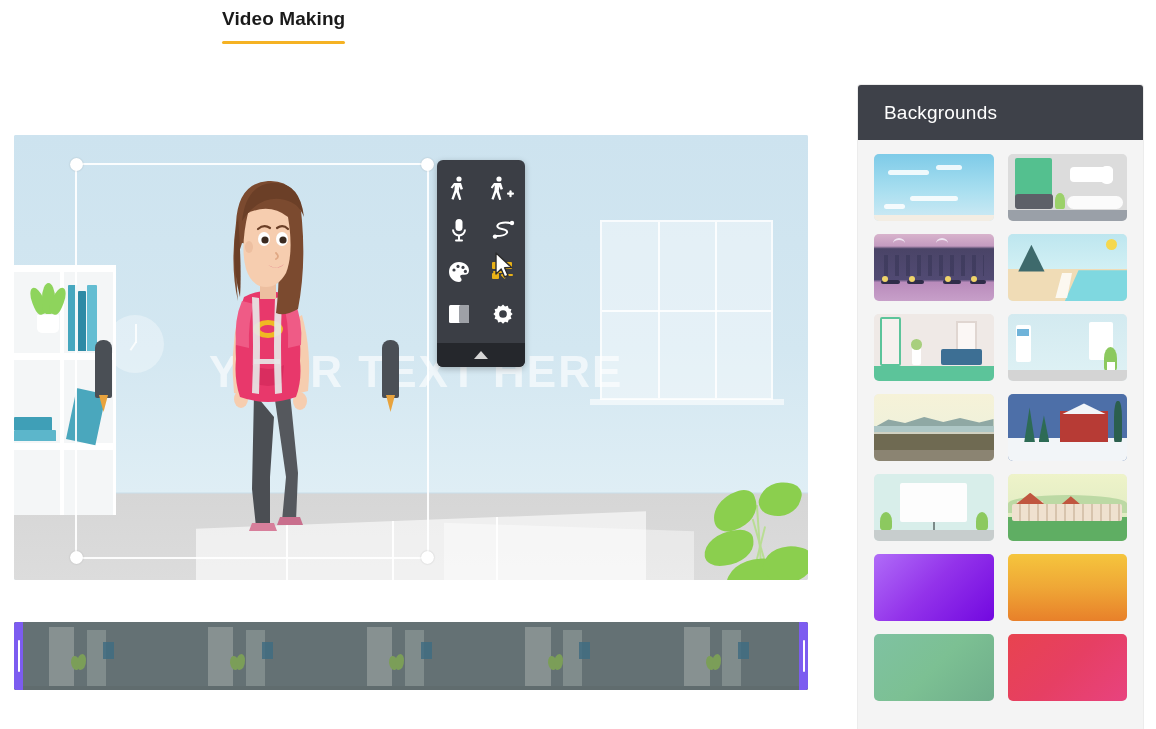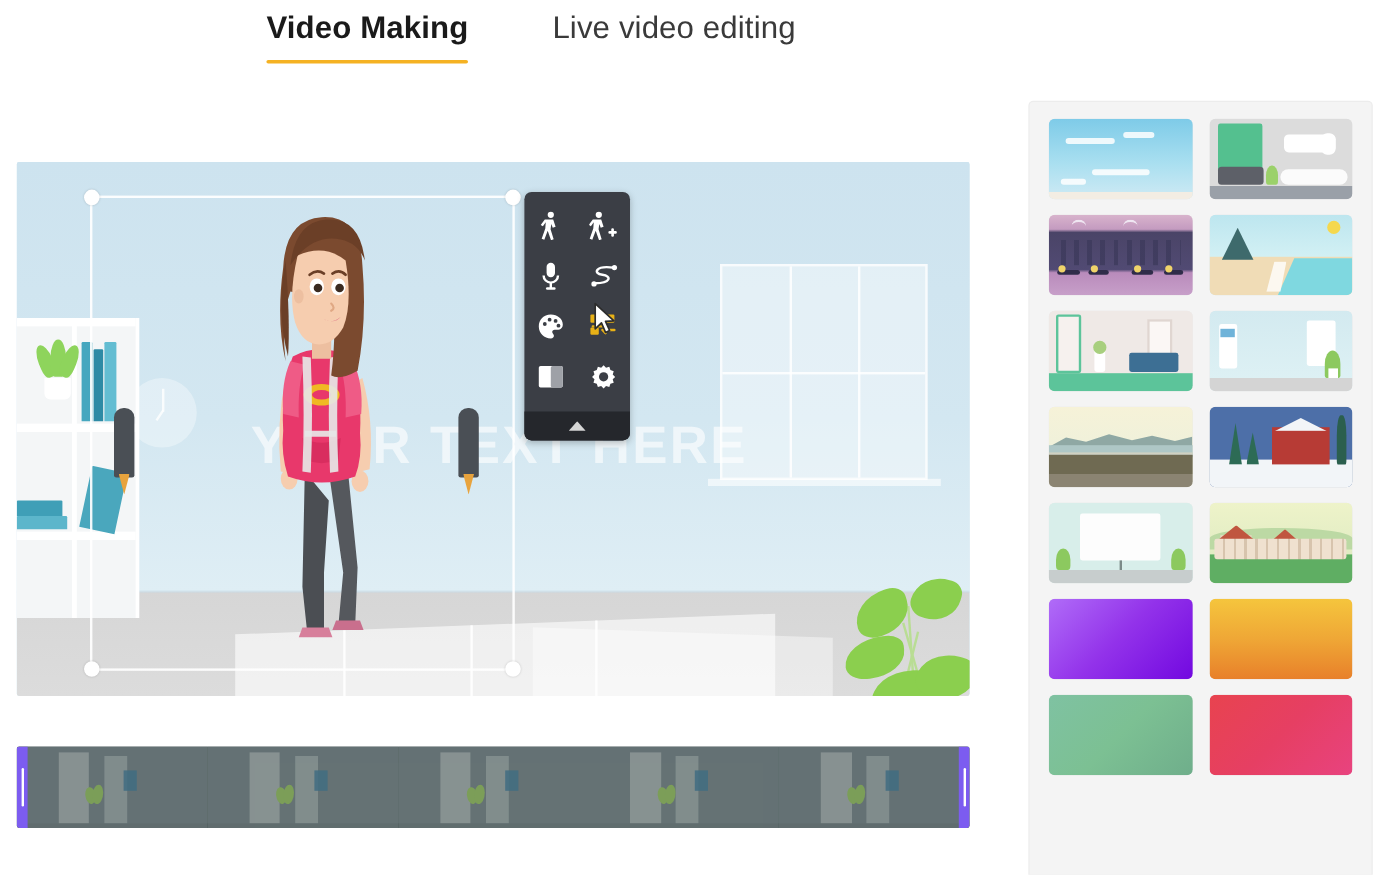--- a/index.html
+++ b/index.html
@@ -11,21 +11,21 @@
   }
   #root { position: relative; width: 1156px; height: 729px; background:#fff; }
 
   
   .tabbar {
     position: absolute; left: 0; top: 0; width: 1156px; height: 58px;
     display: flex; align-items: flex-start; padding-left: 222px; gap: 0;
   }
   .tab {
     position: relative; padding: 8px 0 14px 0; margin-right: 70px;
-    font-size: 26px; color: #3a3a3a; cursor: pointer; white-space: nowrap;
+    font-size: 19px; color: #3a3a3a; cursor: pointer; white-space: nowrap;
     letter-spacing: .1px;
   }
   .tab.active { font-weight: bold; color: #1a1a1a; }
   .tab.active .tab-underline {
     position: absolute; left: 0; right: 0; bottom: 0; height: 3px;
     background: #f5b223; border-radius: 2px;
   }
   .tab-underline { display: none; }
   .tab.active .tab-underline { display: block; }
 
@@ -277,24 +277,20 @@
 </style>
 </head>
 <body>
 
 <div id="root">
 
   <div class="tabbar">
     <div class="tab active">
       <span>Video Making</span>
       <div class="tab-underline"></div>
-    </div>
-    <div class="tab">
-      <span>Live video editing</span>
-      
     </div>
   </div>
 
   <div class="stage">
     <div class="wall"></div>
     <div class="floor"></div>
     <div class="floor-line"></div>
 
     <div class="clock"></div>
 
@@ -555,20 +551,23 @@
     </div>
     <div class="tl-handle left">
       <div class="tl-grip"></div>
     </div>
     <div class="tl-handle right">
       <div class="tl-grip"></div>
     </div>
   </div>
 
   <div class="bg-panel">
+    <div class="bg-header">
+      <span class="bg-title">Backgrounds</span>
+    </div>
 
     <div class="bg-grid">
 
       <div class="thumb">
         <div class="t-sky"></div>
         <div class="t-cloud" style="left:12%;top:24%;width:34%;"></div>
         <div class="t-cloud" style="left:52%;top:16%;width:22%;"></div>
         <div class="t-cloud" style="left:30%;top:62%;width:40%;"></div>
         <div class="t-cloud" style="left:8%;top:74%;width:18%;"></div>
         <div class="t-edge"></div>

